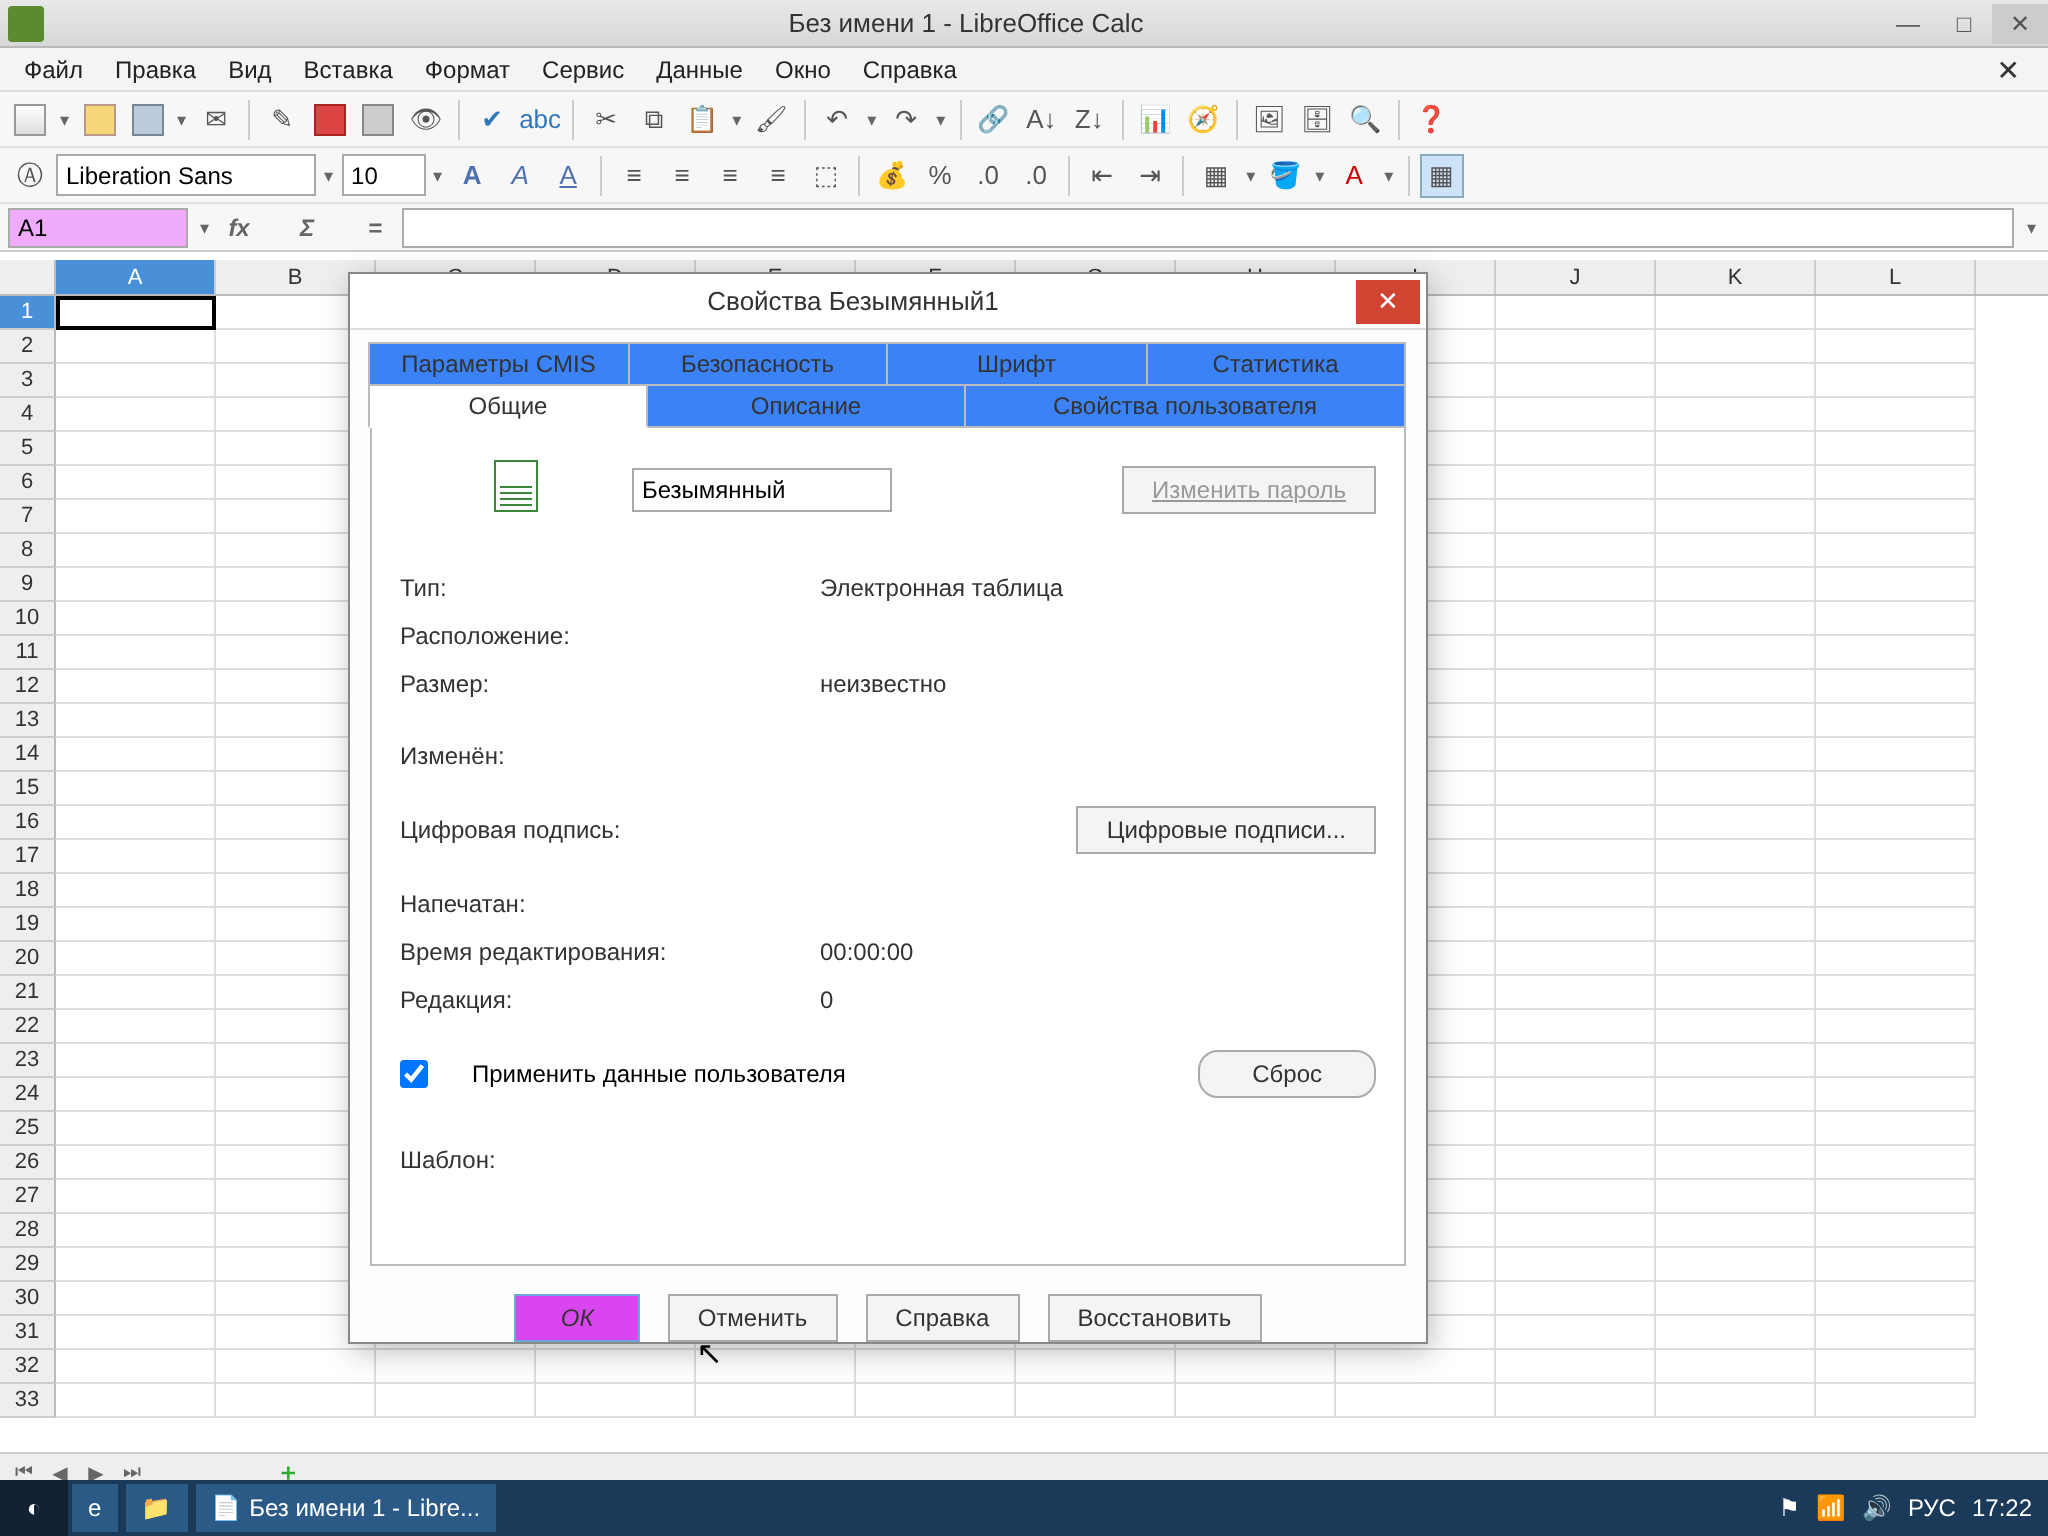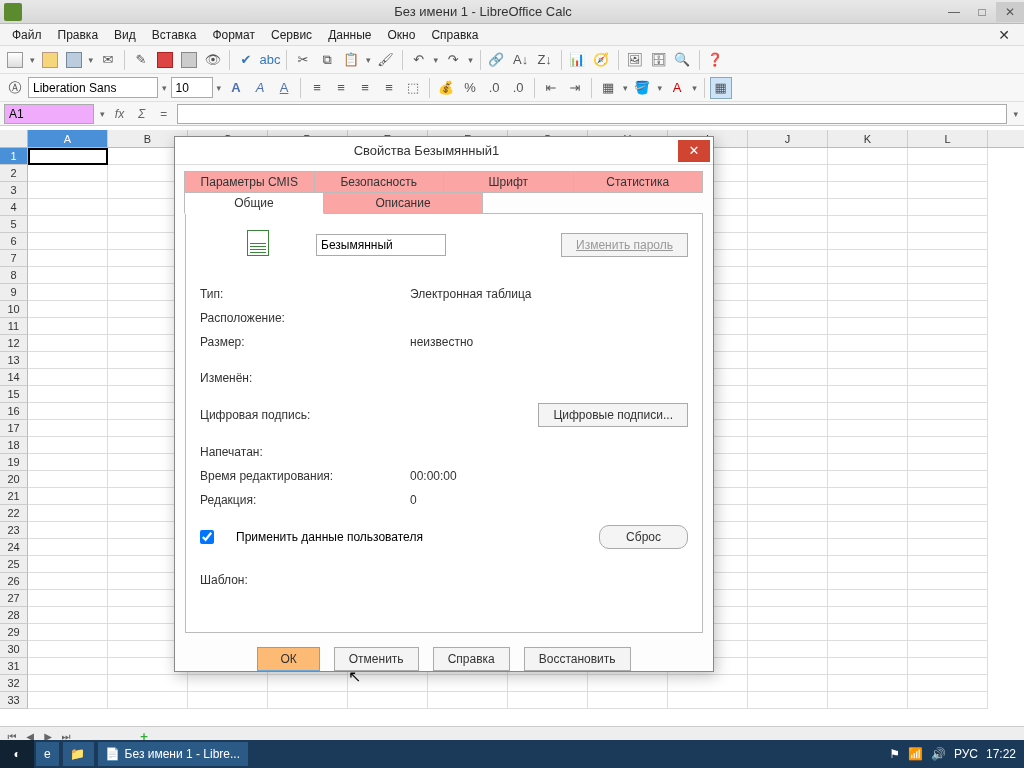--- a/index.html
+++ b/index.html
@@ -22,21 +22,21 @@
 .toolbar { height: 28px; display: flex; align-items: center; padding: 2px 4px; gap: 2px; background: #f7f7f7; border-bottom: 1px solid #e0e0e0; }
 .tool-btn { width: 22px; height: 22px; border: 1px solid transparent; display: inline-flex; align-items:center; justify-content:center; font-size:13px; color:#555; }
 .tool-sep { width:1px; height:20px; background:#ccc; margin:0 3px; }
 .font-name { width:130px; height:21px; border:1px solid #aaa; padding:0 4px; background:#fff; }
 .font-size { width:42px; height:21px; border:1px solid #aaa; padding:0 4px; background:#fff; }
 .dropdown-arrow { font-size:9px; color:#666; padding:0 2px; }
 
 
 .formula-bar { height: 24px; display:flex; align-items:center; background:#f7f7f7; border-bottom:1px solid #ccc; padding:2px 4px; gap:4px;}
 .cell-ref { width:90px; height:20px; border:1px solid #aaa; background:#f0abfc; padding:0 4px; }
-.fx-area { display:flex; gap:4px; align-items:center; }
+.fx-area { display:flex; gap:16px; align-items:center;font-weight:bold; }
 .fx-btn { width:18px; height:18px; color:#666; display:flex; align-items:center; justify-content:center; font-style:italic; }
 .formula-input { flex:1; height:20px; border:1px solid #aaa; background:#fff; padding:0 4px; }
 
 
 .sheet-area { position:absolute; top:130px; left:0; right:0; bottom:42px; overflow:hidden; background:#fff; }
 .col-headers { display:flex; height:18px; background:#eee; border-bottom:1px solid #bbb; }
 .col-headers .corner { width:28px; border-right:1px solid #bbb; background:#eee; }
 .col-headers .col { width:80px; border-right:1px solid #ccc; text-align:center; font-size:11px; color:#333; line-height:18px; }
 .col-headers .col.sel { background:#4a90d9; color:#fff; }
 .rows { position:absolute; top:18px; left:0; right:0; bottom:0; }
@@ -55,33 +55,33 @@
 .statusbar { position:absolute; bottom:0; left:0; right:0; height:22px; background:#f0f0f0; border-top:1px solid #ccc; display:flex; align-items:center; padding:0 8px; font-size:11px; color:#333; }
 .statusbar > div { border-right:1px solid #ccc; padding:0 10px; height:100%; display:flex; align-items:center; }
 .statusbar .spacer { flex:1; border:none; }
 
 
 .dialog { position:absolute; top:136px; left:174px; width:540px; height:536px; background:#fdfdfd; border:1px solid #888; box-shadow:2px 4px 14px rgba(0,0,0,0.25); z-index:10; }
 .dialog .dlg-title { height:28px; background:#fff; display:flex; align-items:center; border-bottom:1px solid #ddd; }
 .dialog .dlg-title span { flex:1; text-align:center; font-size:13px; color:#333; }
 .dialog .dlg-close { width:32px; height:22px; background:#d04432; color:#fff; display:flex; align-items:center; justify-content:center; margin-right:3px; font-size:13px; }
 .dialog .tabs-row { display:flex; margin:6px 10px 0 10px; }
-.dialog .tabs-row .tab { flex:1; height:22px; border:1px solid #bbb; background:#fca5a5; text-align:center; line-height:20px; font-size:12px; color:#333; margin-left:-1px;}
+.dialog .tabs-row .tab { flex:1; height:22px; border:1px solid #bbb; background:#3b82f6; text-align:center; line-height:20px; font-size:12px; color:#333; margin-left:-1px;}
 .dialog .tabs-row .tab.active { background:#fff; border-bottom:1px solid #fff; z-index:2; position:relative; }
 .dialog .tab-body { border:1px solid #bbb; margin:0 10px 8px 10px; margin-top:-1px; height:420px; padding:16px 14px; position:relative; background:#fff; }
 .dialog .row-item { display:flex; margin-bottom:10px; align-items:center; }
 .dialog .row-item .lbl { width:210px; color:#333; }
 .dialog .row-item .val { color:#333; }
 .dialog input[type=text] { border:1px solid #aaa; height:22px; padding:0 4px; width:130px; background:#fff; }
 .dialog .doc-icon { width:22px; height:26px; background:#fff; border:1px solid #3a873a; position:relative; display:inline-block; }
 .dialog .doc-icon:after { content:""; position:absolute; bottom:2px; left:2px; right:2px; height:10px; background:repeating-linear-gradient(#3a873a,#3a873a 1px,#fff 1px,#fff 3px); }
 .dialog .btn { height:24px; padding:0 14px; background:#f4f4f4; border:1px solid #aaa; color:#333; font-size:12px; cursor:default; }
 .dialog .btn.disabled { color:#999; }
 .dialog .dlg-buttons { display:flex; justify-content:center; gap:14px; padding:6px 0 10px; }
-.dialog .btn.ok { background:#fdba74; border-color:#6fa8d8; padding:0 22px; }
+.dialog .btn.ok { background:#d946ef; border-color:#6fa8d8; padding:0 22px;font-style:italic; }
 .dialog .chk { display:flex; align-items:center; gap:22px; }
 .dialog .chk input { width:14px; height:14px; }
 
 
 .cursor { position:absolute; top:667px; left:348px; font-size:16px; color:#000; z-index:50; pointer-events:none; }
 .win-taskbar { position:absolute; bottom:0; left:0; right:0; height:28px; background:#1b3a5a; display:flex; align-items:center; color:#fff; font-size:11px; z-index:100;}
 .win-taskbar .start { width:34px; height:28px; display:flex; align-items:center; justify-content:center; background:#123; }
 .win-taskbar .task { height:24px; padding:0 8px; margin:0 2px; background:#2c5a86; display:flex; align-items:center; gap:4px; }
 .win-taskbar .tray { margin-left:auto; display:flex; align-items:center; gap:8px; padding:0 8px; }
 
@@ -760,20 +760,21 @@
   </div>
   <div class="tabs-row">
     <div class="tab">Параметры CMIS</div>
     <div class="tab">Безопасность</div>
     <div class="tab">Шрифт</div>
     <div class="tab">Статистика</div>
   </div>
   <div class="tabs-row" style="margin-top:-1px;">
     <div class="tab active" style="flex:0 0 140px;">Общие</div>
     <div class="tab" style="flex:0 0 160px;">Описание</div>
+    <div class="tab">Свойства пользователя</div>
   </div>
 
   <div class="tab-body">
     <div class="row-item" style="margin-bottom:28px;">
       <div class="lbl" style="width:116px; text-align:center;">
         <span class="doc-icon"></span>
       </div>
       <div style="width:180px;">
         <input type="text" value="Безымянный" style="">
       </div>

